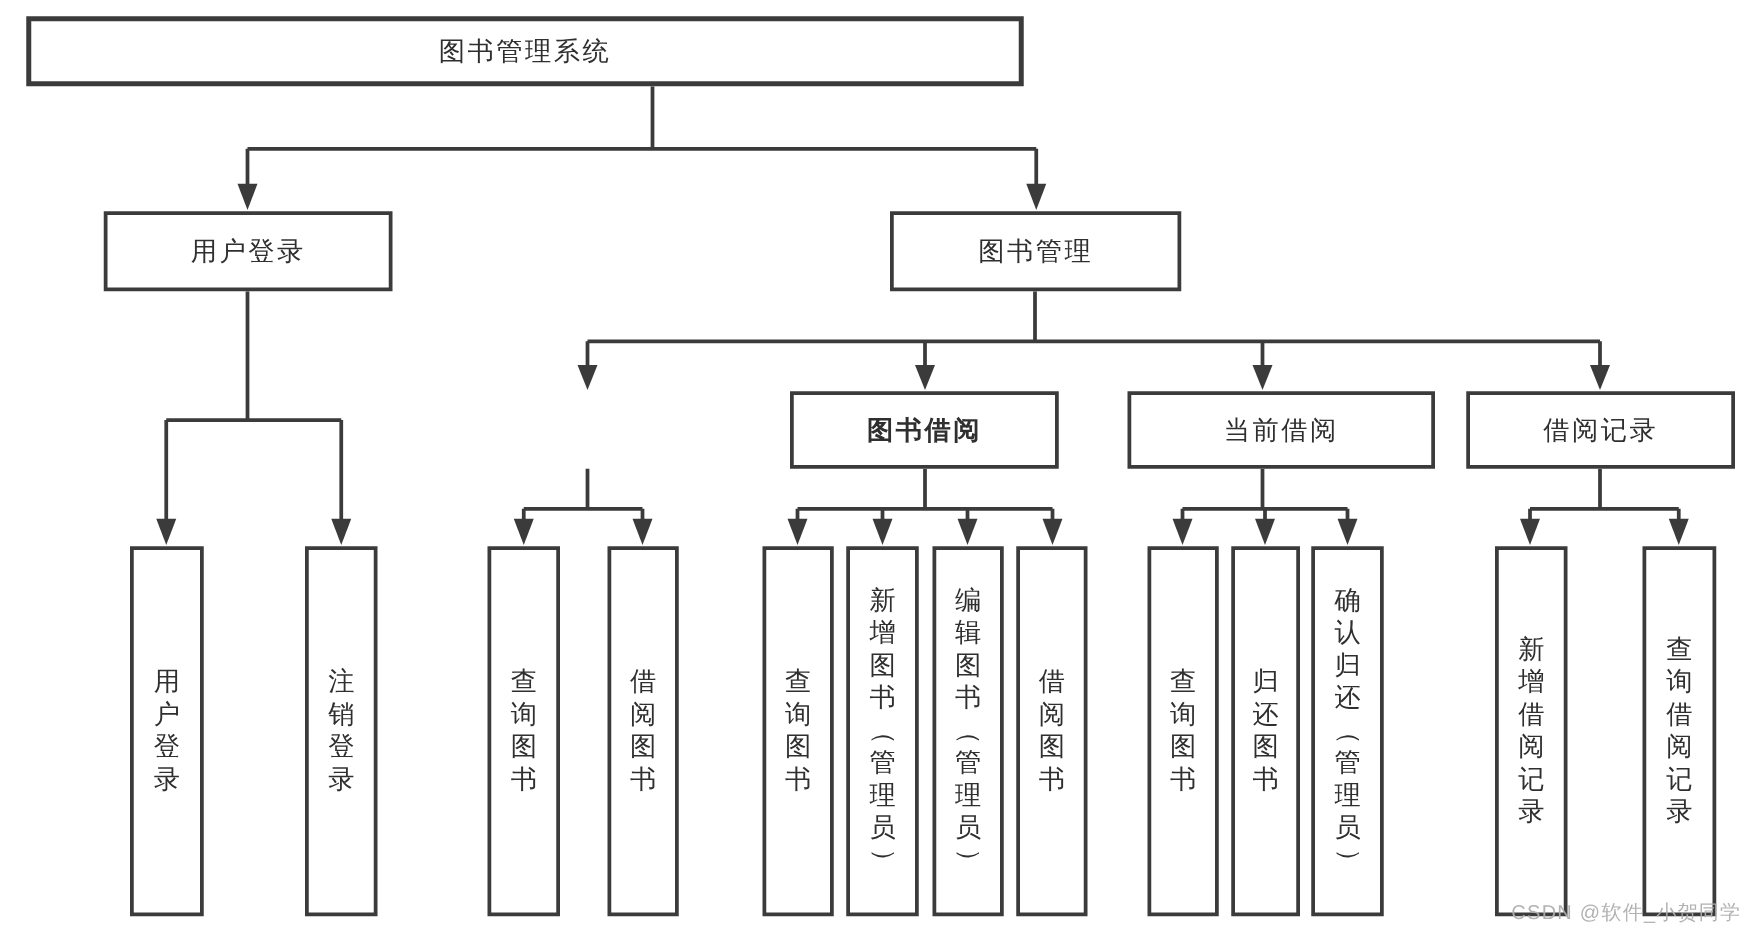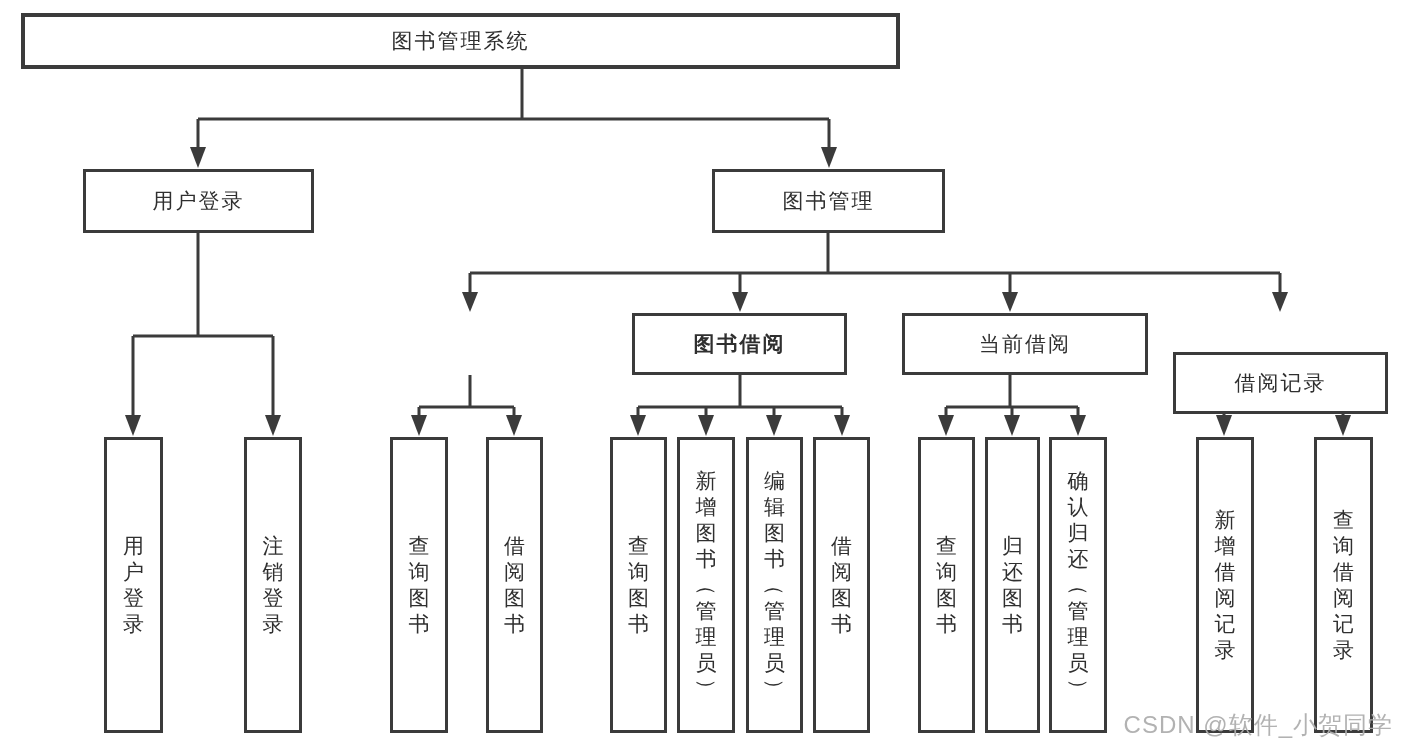--- a/index.html
+++ b/index.html
@@ -46,21 +46,21 @@
     font-size: 21px;
     color: #2f2f2f;
     text-align: center;
   }
   .vchar { display: block; line-height: 26px; }
   .vrot  { transform: rotate(90deg); }
   .watermark {
     position: absolute;
     right: 12px;
     bottom: 6px;
-    font-size: 24px;
+    font-size: 16px;
     color: rgba(174, 174, 174, 0.95);
     letter-spacing: 1px;
     z-index: 5;
     white-space: nowrap;
   }
 </style>
 </head>
 <body>
 
 <div class="stage">
@@ -91,38 +91,38 @@
       <polygon points="766,415 782,415 774,436"></polygon>
       <polygon points="834,415 850,415 842,436"></polygon>
       <polygon points="938,415 954,415 946,436"></polygon>
       <polygon points="1004,415 1020,415 1012,436"></polygon>
       <polygon points="1070,415 1086,415 1078,436"></polygon>
       <polygon points="1216,415 1232,415 1224,436"></polygon>
       <polygon points="1335,415 1351,415 1343,436"></polygon>
     </g>
   </svg>
 
-  <div class="node root" style="left:21px; top:13px; width:879px; height:56px;">
+  <div class="node root" style="left:21px; top:13px; width:798px; height:56px;">
     <span>图书管理系统</span>
   </div>
 
   <div class="node" style="left:83px; top:169px; width:231px; height:64px;">
     <span>用户登录</span>
   </div>
   <div class="node" style="left:712px; top:169px; width:233px; height:64px;">
     <span>图书管理</span>
   </div>
 
   <div class="node" style="left:632px; top:313px; width:215px; height:62px;font-weight:bold;">
     <span>图书借阅</span>
   </div>
   <div class="node" style="left:902px; top:313px; width:246px; height:62px;">
     <span>当前借阅</span>
   </div>
-  <div class="node" style="left:1173px; top:313px; width:215px; height:62px;margin-top:39px;">
+  <div class="node" style="left:1173px; top:313px; width:215px; height:62px;">
     <span>借阅记录</span>
   </div>
 
   <div class="leaf" style="left:104px; width:59px;">
     <span class="vlabel">
         <span class="vchar">用</span>
         <span class="vchar">户</span>
         <span class="vchar">登</span>
         <span class="vchar">录</span>
       </span>

